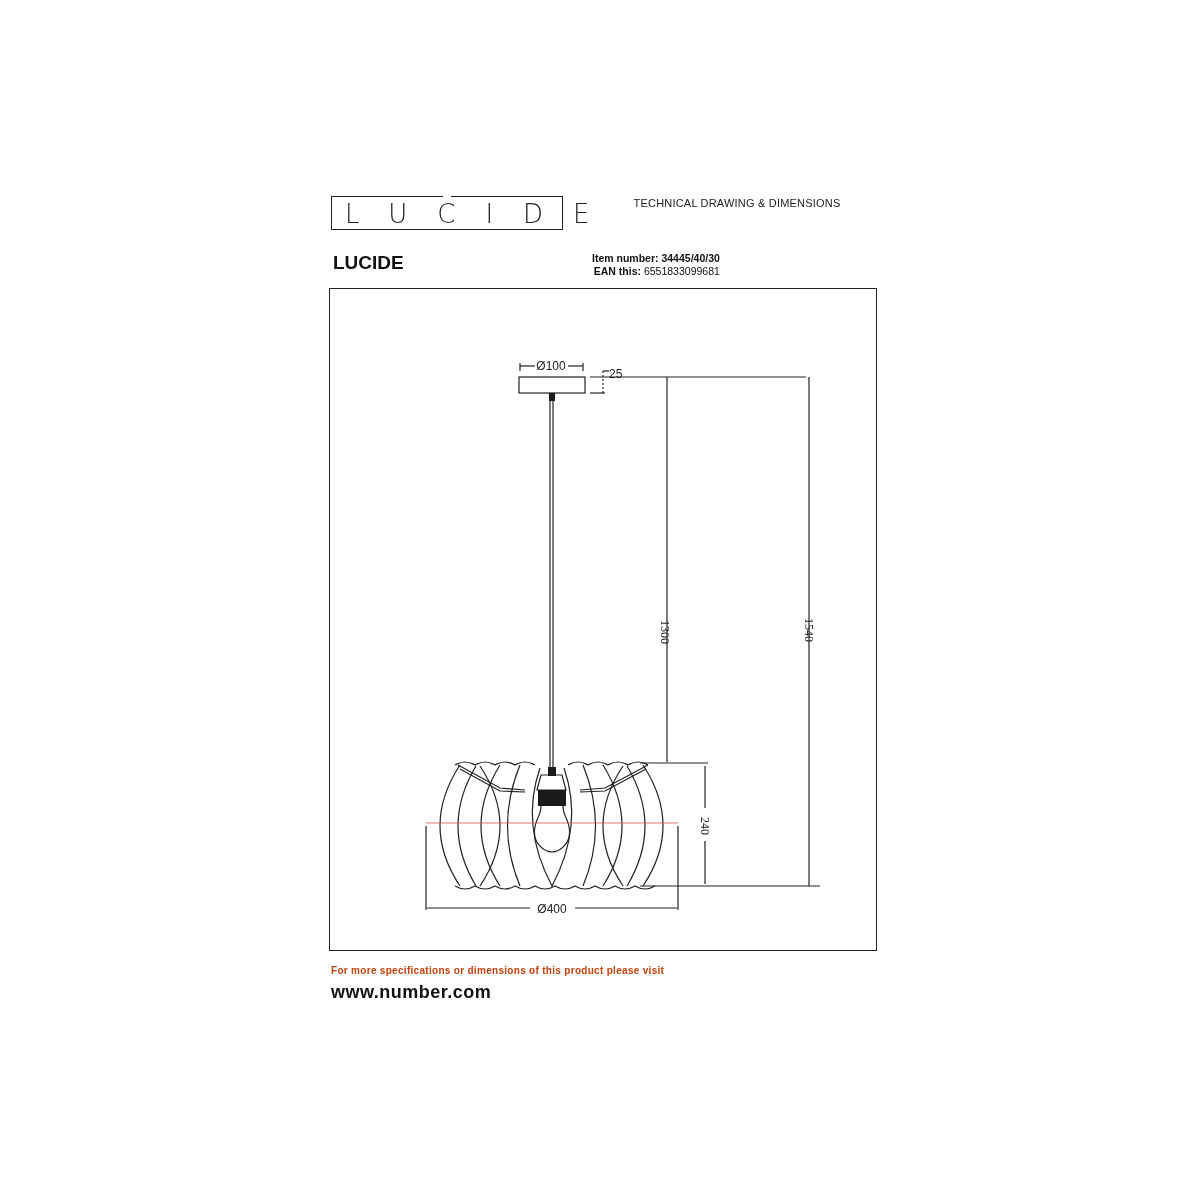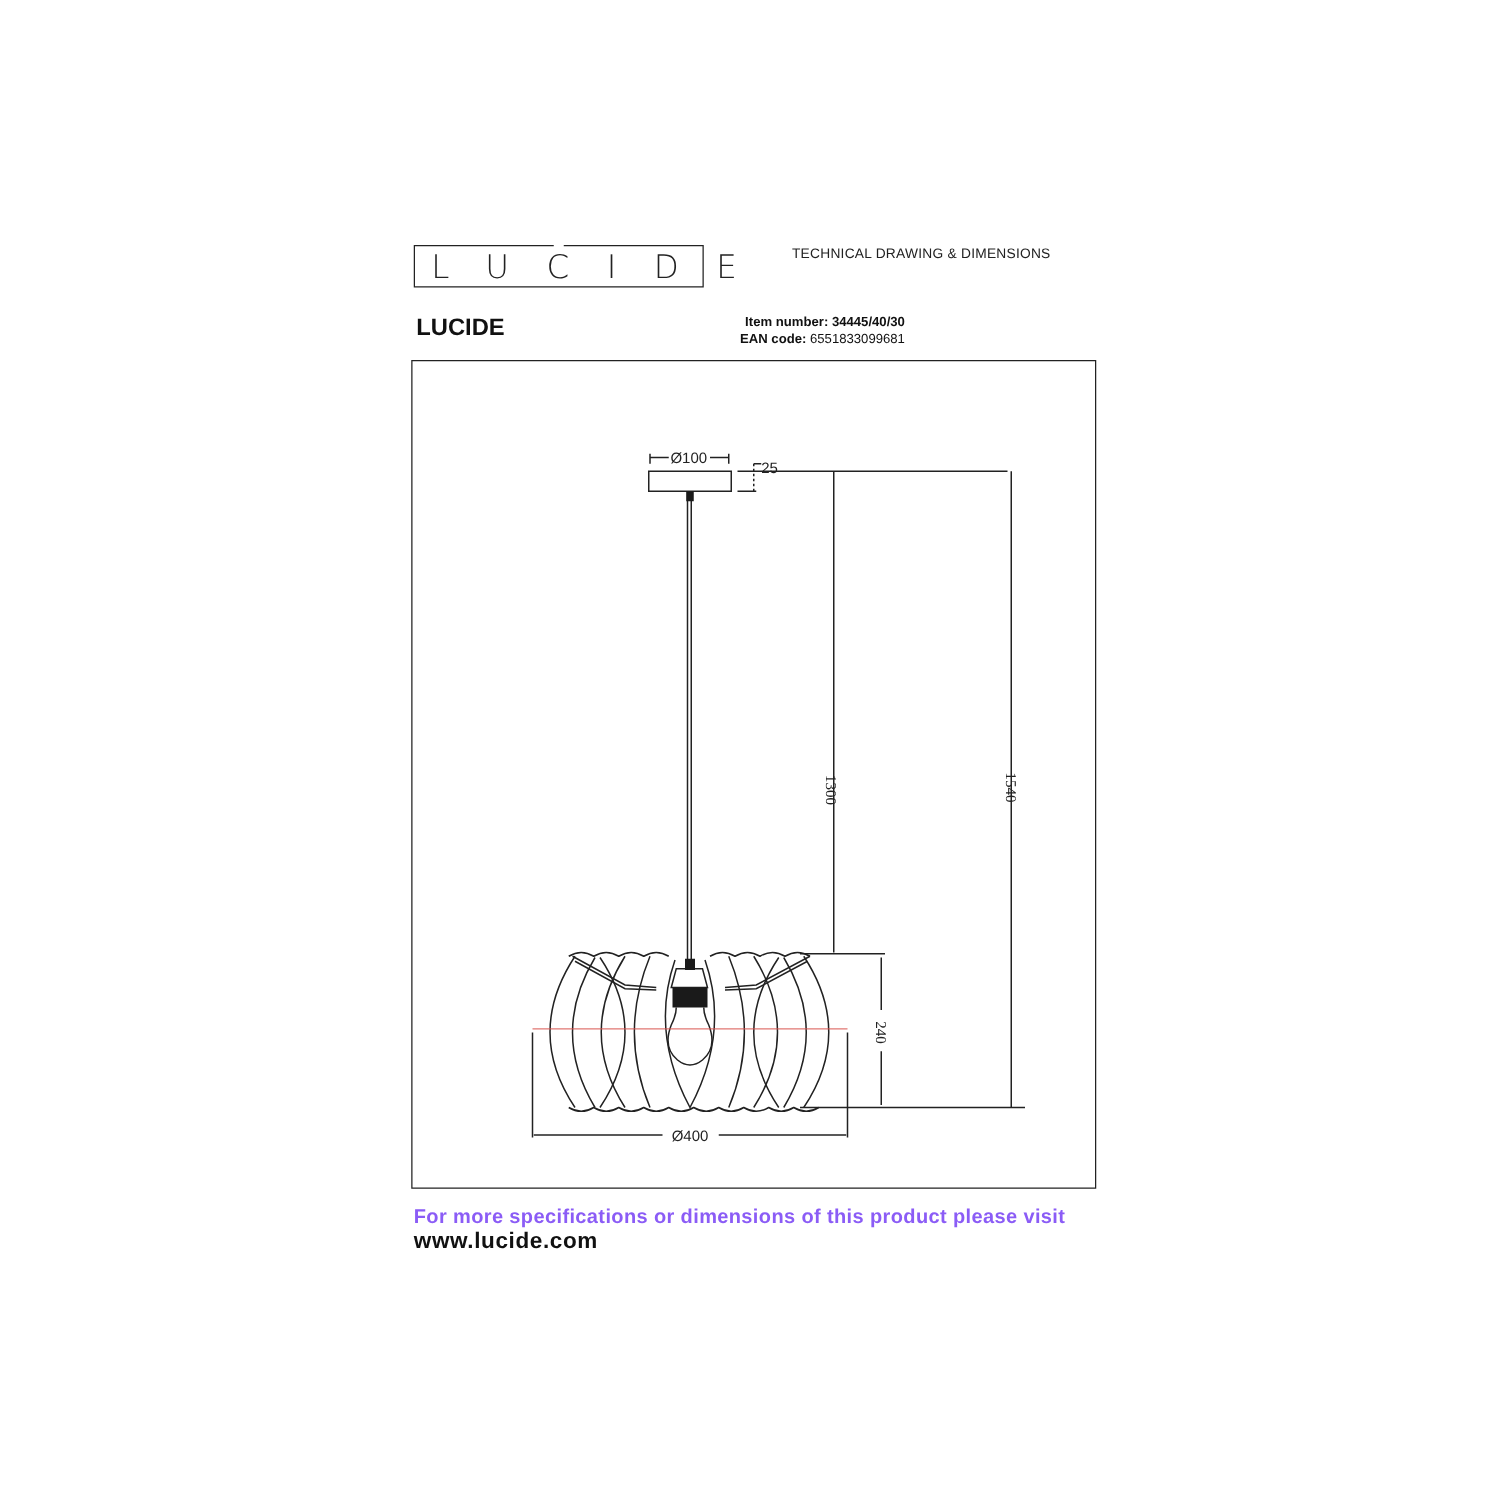--- a/index.html
+++ b/index.html
@@ -7,42 +7,42 @@
   .abs { position:absolute; }
   .logo-box { left:331px; top:196px; width:232px; height:34px; border:1.5px solid #222; box-sizing:border-box; }
   .logo-text { left:331px; top:198px; width:192px; height:32px; display:flex; justify-content:space-around; align-items:center; font-size:26px; font-weight:300; letter-spacing:2px; color:#222; font-family:"DejaVu Sans", sans-serif; }
   .logo-notch { left:443px; top:193px; width:8px; height:6px; background:#fff; }
   .doc-type { left:600px; top:197px; width:274px; text-align:center; font-size:11px; letter-spacing:0.2px; color:#222; }
   .product-name { left:333px; top:252px; font-size:19px; font-weight:bold; color:#111; }
   .item-line { left:592px; top:252px; font-size:10.5px; color:#111; line-height:13px;text-align:right; }
   .item-line b { font-weight:bold; }
   .frame { left:329px; top:288px; width:548px; height:663px; border:1.5px solid #222; box-sizing:border-box; }
   .drawing { left:329px; top:288px; width:548px; height:663px; }
-  .footer-1 { left:331px; top:965px; font-size:16px; font-weight:bold; color:#8b5cf6; letter-spacing:0.3px; }
+  .footer-1 { left:331px; top:965px; font-size:10px; font-weight:bold; color:#c2410c; letter-spacing:0.3px; }
   .footer-2 { left:331px; top:982px; font-size:18px; font-weight:bold; color:#111; letter-spacing:0.5px; }
 </style>
 </head>
 <body>
 
 <div class="abs logo-box"></div>
 <div class="abs logo-notch"></div>
 <div class="abs logo-text">
   <span style="letter-spacing:30px;padding-left:14px;">LUCIDE</span>
 </div>
 
 <div class="abs doc-type">TECHNICAL DRAWING &amp; DIMENSIONS</div>
 <div class="abs product-name">LUCIDE</div>
 
 <div class="abs item-line">
   <div>
     <b>Item number:</b>
     <b>34445/40/30</b>
   </div>
   <div>
-    <b>EAN code:</b>
+    <b>EAN this:</b>
     <span>6551833099681</span>
   </div>
 </div>
 
 <div class="abs frame"></div>
 
 <svg class="abs drawing" viewBox="329 288 548 663" xmlns="http://www.w3.org/2000/svg" font-family="Liberation Sans, sans-serif">
   <g stroke="#222" fill="none" stroke-width="1.2">
 
     <rect x="519" y="377" width="66" height="16"></rect>
@@ -110,13 +110,13 @@
     <text x="551" y="370" text-anchor="middle">Ø100</text>
     <text x="609" y="378">25</text>
     <text x="552" y="913" text-anchor="middle">Ø400</text>
     <text transform="translate(661,632) rotate(90)" text-anchor="middle" font-family="Liberation Serif, serif">1300</text>
     <text transform="translate(805,630) rotate(90)" text-anchor="middle" font-family="Liberation Serif, serif">1540</text>
     <text transform="translate(701,826) rotate(90)" text-anchor="middle" font-family="Liberation Serif, serif">240</text>
   </g>
 </svg>
 
 <div class="abs footer-1">For more specifications or dimensions of this product please visit</div>
-<div class="abs footer-2">www.lucide.com</div>
+<div class="abs footer-2">www.number.com</div>
 
 </body></html>

